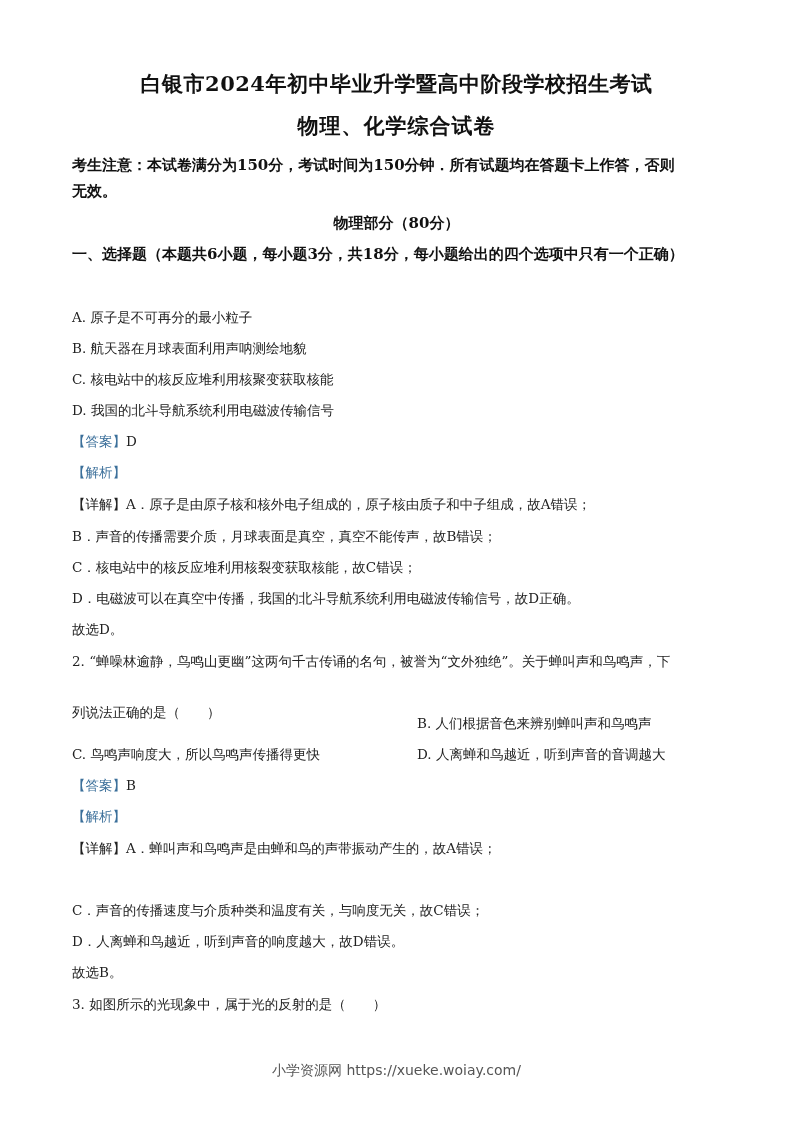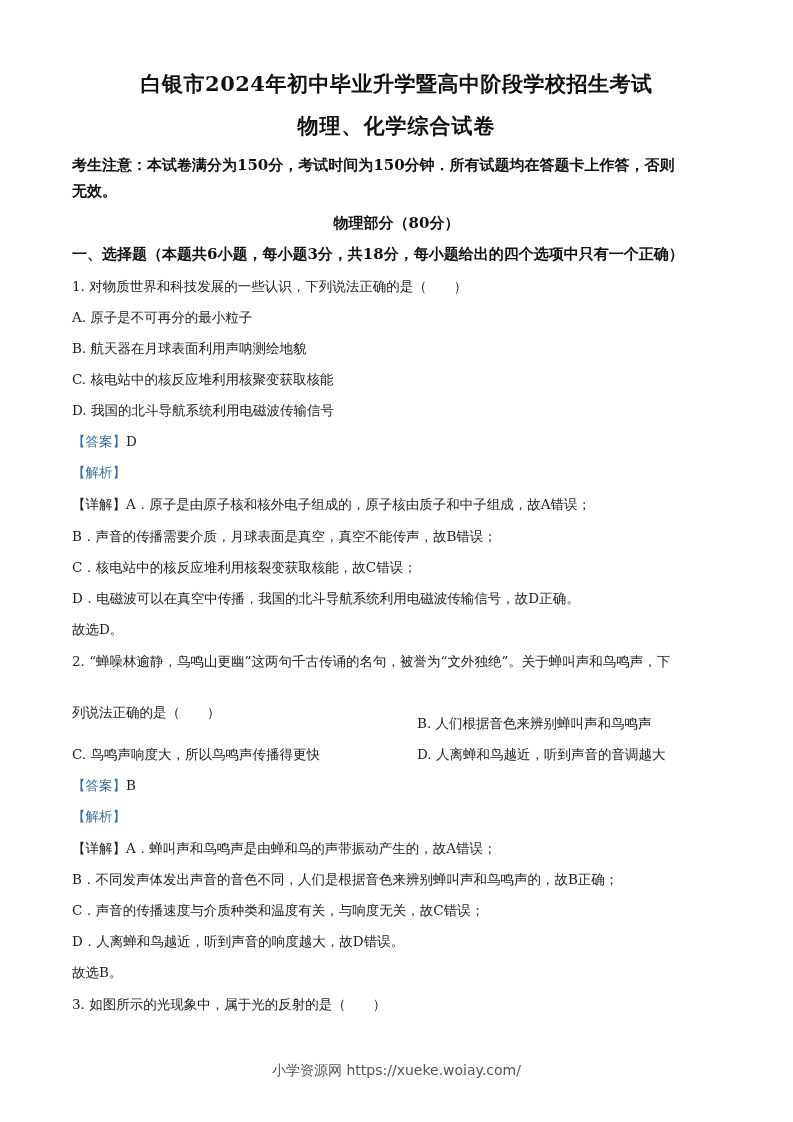--- a/index.html
+++ b/index.html
@@ -23,21 +23,20 @@
 <div class="page">
 
   <div class="title t1">白银市2024年初中毕业升学暨高中阶段学校招生考试</div>
   <div class="title t2">物理、化学综合试卷</div>
 
   <div class="line bold" style="top:156px;">考生注意：本试卷满分为150分，考试时间为150分钟．所有试题均在答题卡上作答，否则</div>
   <div class="line bold" style="top:182px;">无效。</div>
   <div class="line bold center" style="top:214px;">物理部分（80分）</div>
   <div class="line bold" style="top:245px;">一、选择题（本题共6小题，每小题3分，共18分，每小题给出的四个选项中只有一个正确）</div>
 
-  <div class="line" style="top:278px;">1. 对物质世界和科技发展的一些认识，下列说法正确的是（　　）</div>
   <div class="line" style="top:309px;">A. 原子是不可再分的最小粒子</div>
   <div class="line" style="top:340px;">B. 航天器在月球表面利用声呐测绘地貌</div>
   <div class="line" style="top:371px;">C. 核电站中的核反应堆利用核聚变获取核能</div>
   <div class="line" style="top:402px;">D. 我国的北斗导航系统利用电磁波传输信号</div>
   <div class="line" style="top:433px;">
     <span class="tag">【答案】</span><span>D</span>
   </div>
   <div class="line tag" style="top:464px;">【解析】</div>
   <div class="line" style="top:496px;">
     <span>【详解】</span><span>A．原子是由原子核和核外电子组成的，原子核由质子和中子组成，故A错误；</span>
@@ -52,21 +51,20 @@
   <div class="line col2" style="top:715px;">B. 人们根据音色来辨别蝉叫声和鸟鸣声</div>
   <div class="line" style="top:746px;">C. 鸟鸣声响度大，所以鸟鸣声传播得更快</div>
   <div class="line col2" style="top:746px;">D. 人离蝉和鸟越近，听到声音的音调越大</div>
   <div class="line" style="top:777px;">
     <span class="tag">【答案】</span><span>B</span>
   </div>
   <div class="line tag" style="top:808px;">【解析】</div>
   <div class="line" style="top:840px;">
     <span>【详解】</span><span>A．蝉叫声和鸟鸣声是由蝉和鸟的声带振动产生的，故A错误；</span>
   </div>
-  <div class="line" style="top:871px;">B．不同发声体发出声音的音色不同，人们是根据音色来辨别蝉叫声和鸟鸣声的，故B正确；</div>
   <div class="line" style="top:902px;">C．声音的传播速度与介质种类和温度有关，与响度无关，故C错误；</div>
   <div class="line" style="top:933px;">D．人离蝉和鸟越近，听到声音的响度越大，故D错误。</div>
   <div class="line" style="top:964px;">故选B。</div>
 
   <div class="line" style="top:996px;">3. 如图所示的光现象中，属于光的反射的是（　　）</div>
 
   <div class="footer">小学资源网 https://xueke.woiay.com/</div>
 </div>
 
 </body></html>

